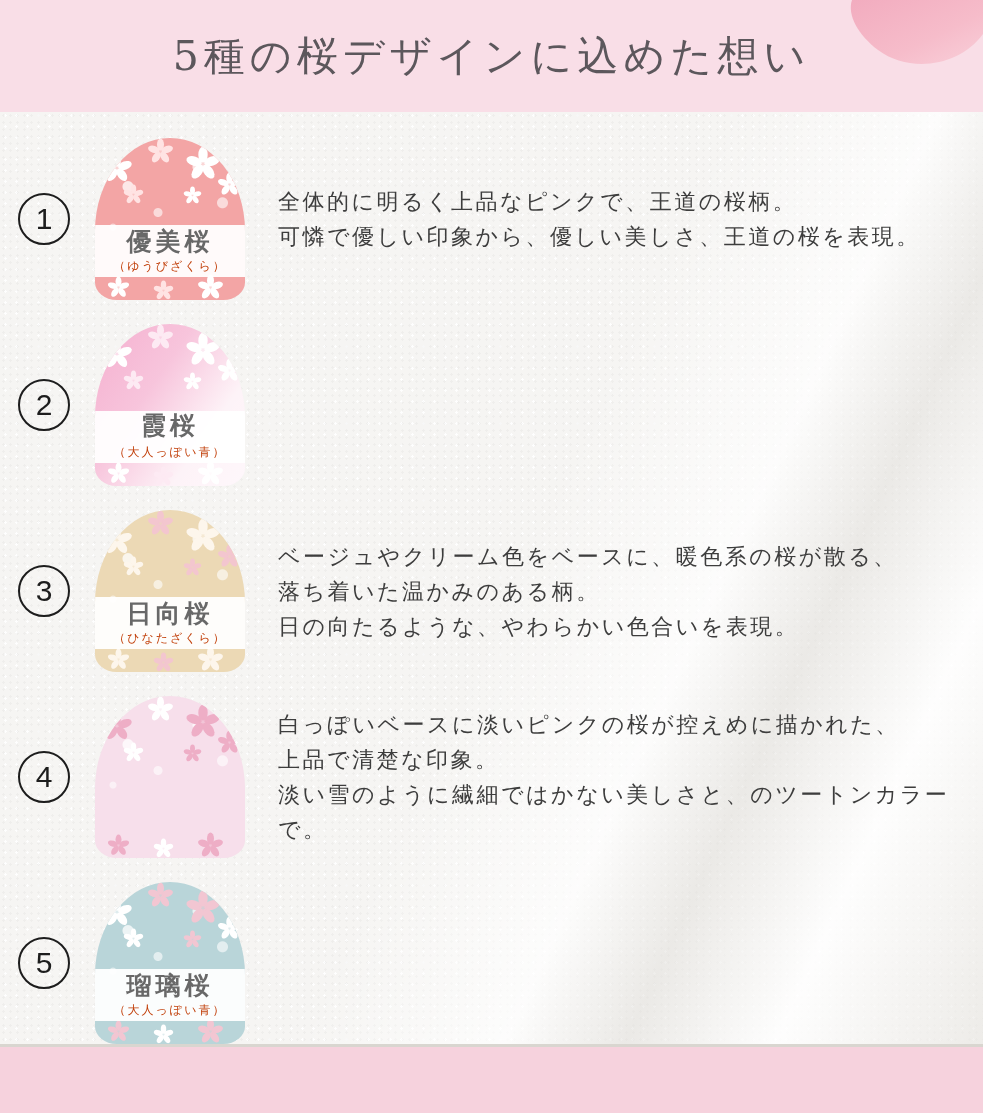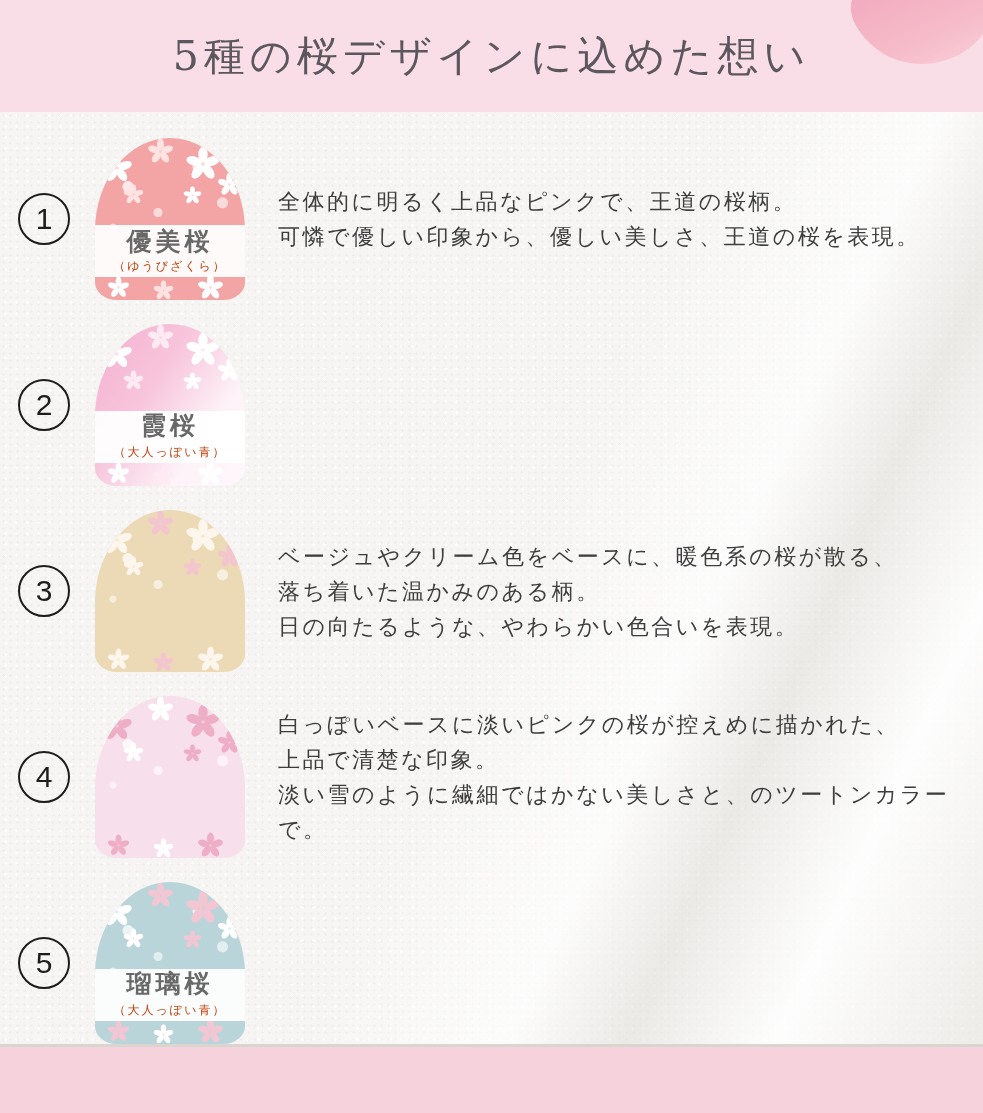--- a/index.html
+++ b/index.html
@@ -306,20 +306,24 @@
           </svg>
         <svg class="flower fl-a p7" viewBox="0 0 100 100">
             <use href="#flower"></use>
           </svg>
         <svg class="flower fl-b p8" viewBox="0 0 100 100">
             <use href="#flower"></use>
           </svg>
         <svg class="flower fl-a p9" viewBox="0 0 100 100">
             <use href="#flower"></use>
           </svg>
+        <div class="label-band">
+          <div class="design-name">日向桜</div>
+          <div class="design-reading">（ひなたざくら）</div>
+        </div>
       </div>
       <div class="desc">ベージュやクリーム色をベースに、暖色系の桜が散る、
 落ち着いた温かみのある柄。
 日の向たるような、やわらかい色合いを表現。</div>
     </div>
 
     <div class="row">
       <div class="num-circle">
         <span>4</span>
       </div>
@@ -354,21 +358,21 @@
       </div>
       <div class="desc">白っぽいベースに淡いピンクの桜が控えめに描かれた、
 上品で清楚な印象。
 淡い雪のように繊細ではかない美しさと、のツートンカラーで。</div>
     </div>
 
     <div class="row">
       <div class="num-circle">
         <span>5</span>
       </div>
-      <div class="swatch sw5" style="background-color: rgb(185, 213, 217); font-family: Liberation Mono, monospace;">
+      <div class="swatch sw5" style="background-color: rgb(185, 213, 217);">
         <svg class="flower fl-b p1" viewBox="0 0 100 100">
             <use href="#flower"></use>
           </svg>
         <svg class="flower fl-a p2" viewBox="0 0 100 100">
             <use href="#flower"></use>
           </svg>
         <svg class="flower fl-a p3" viewBox="0 0 100 100">
             <use href="#flower"></use>
           </svg>
         <svg class="flower fl-b p4" viewBox="0 0 100 100">

